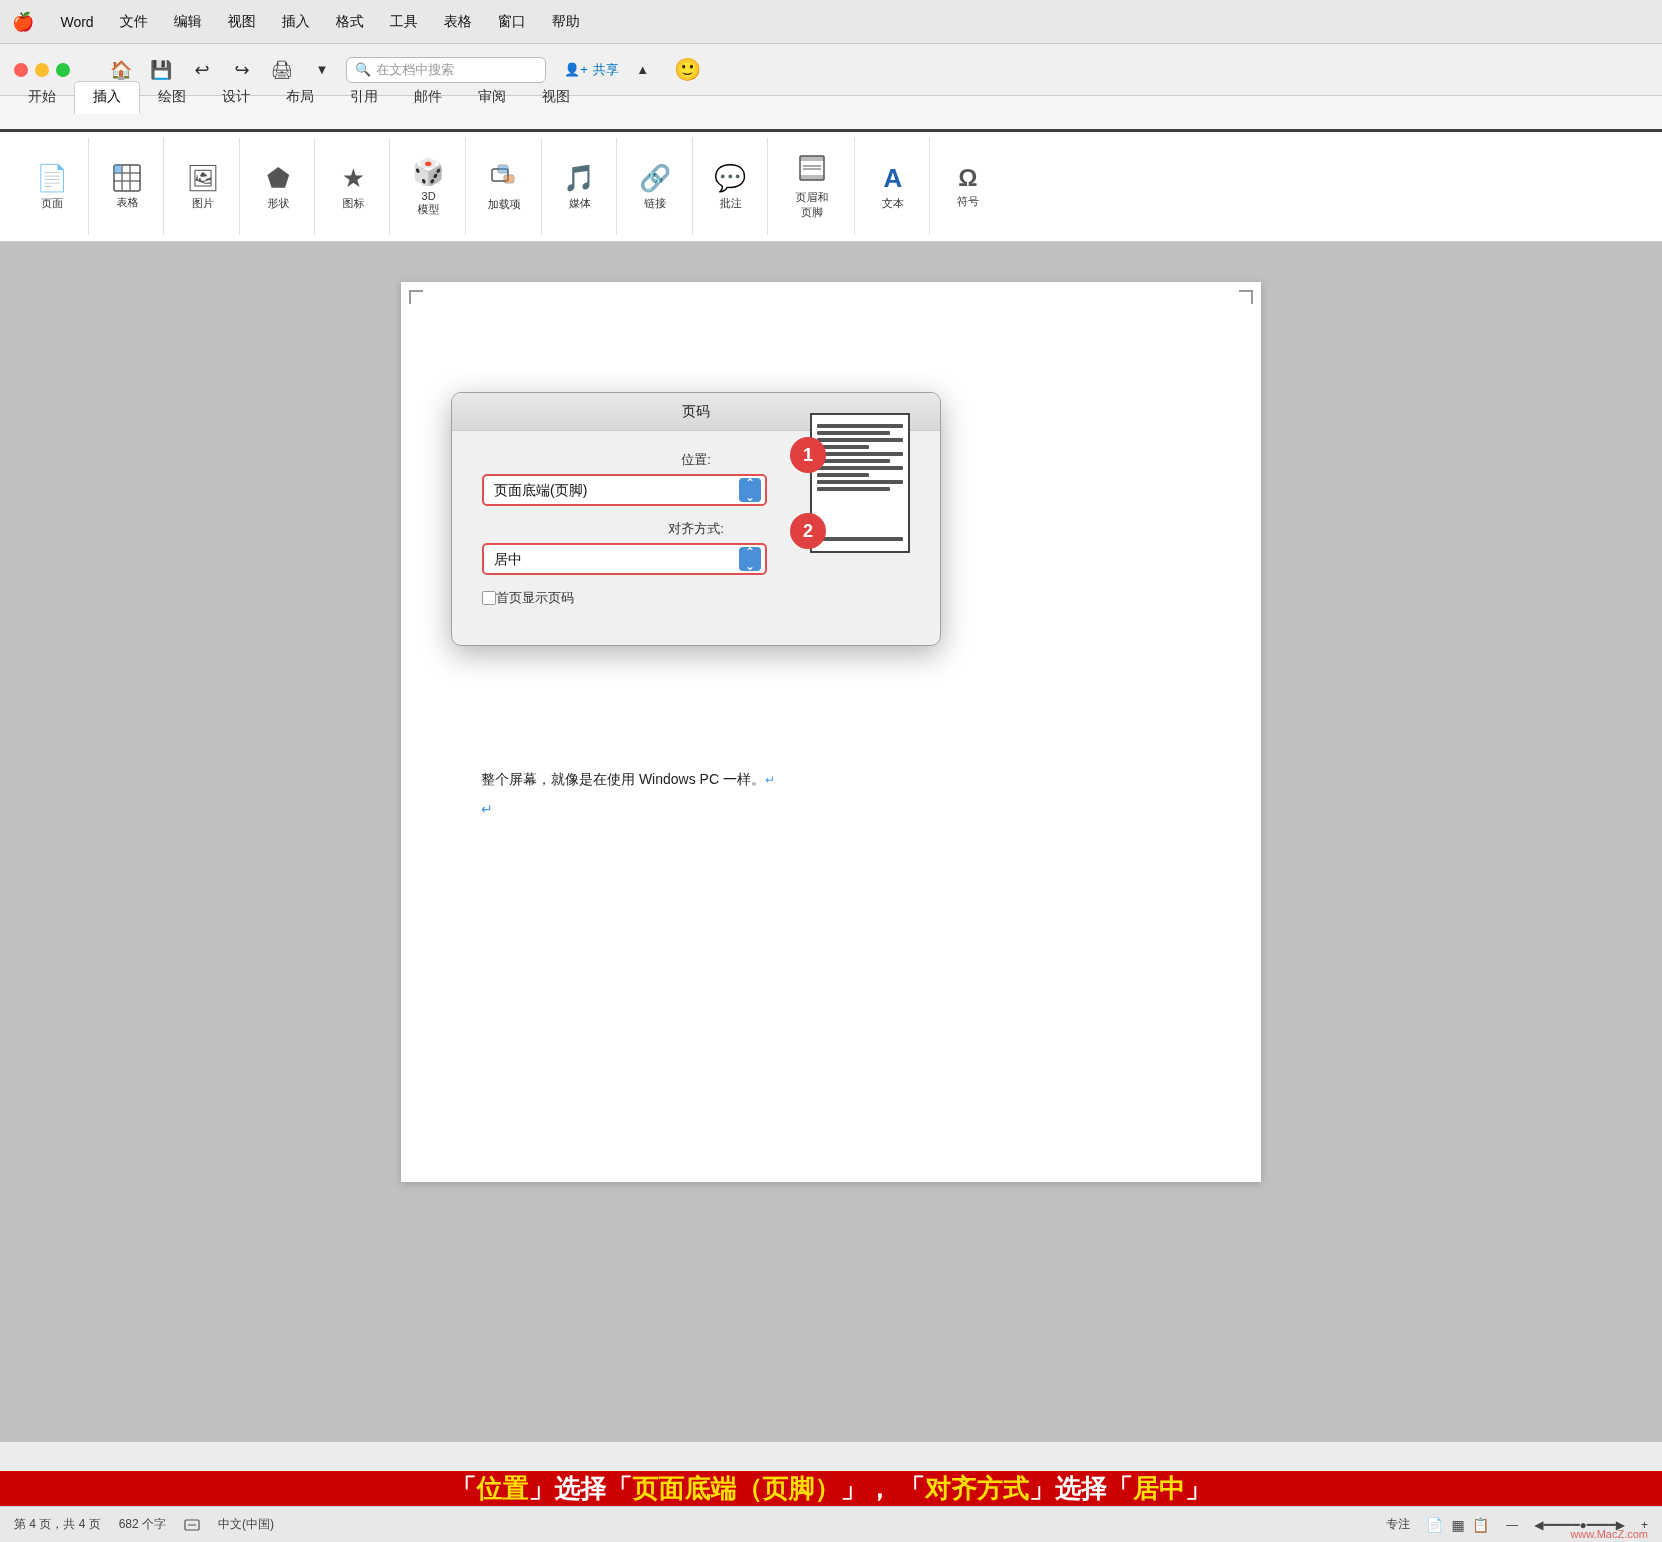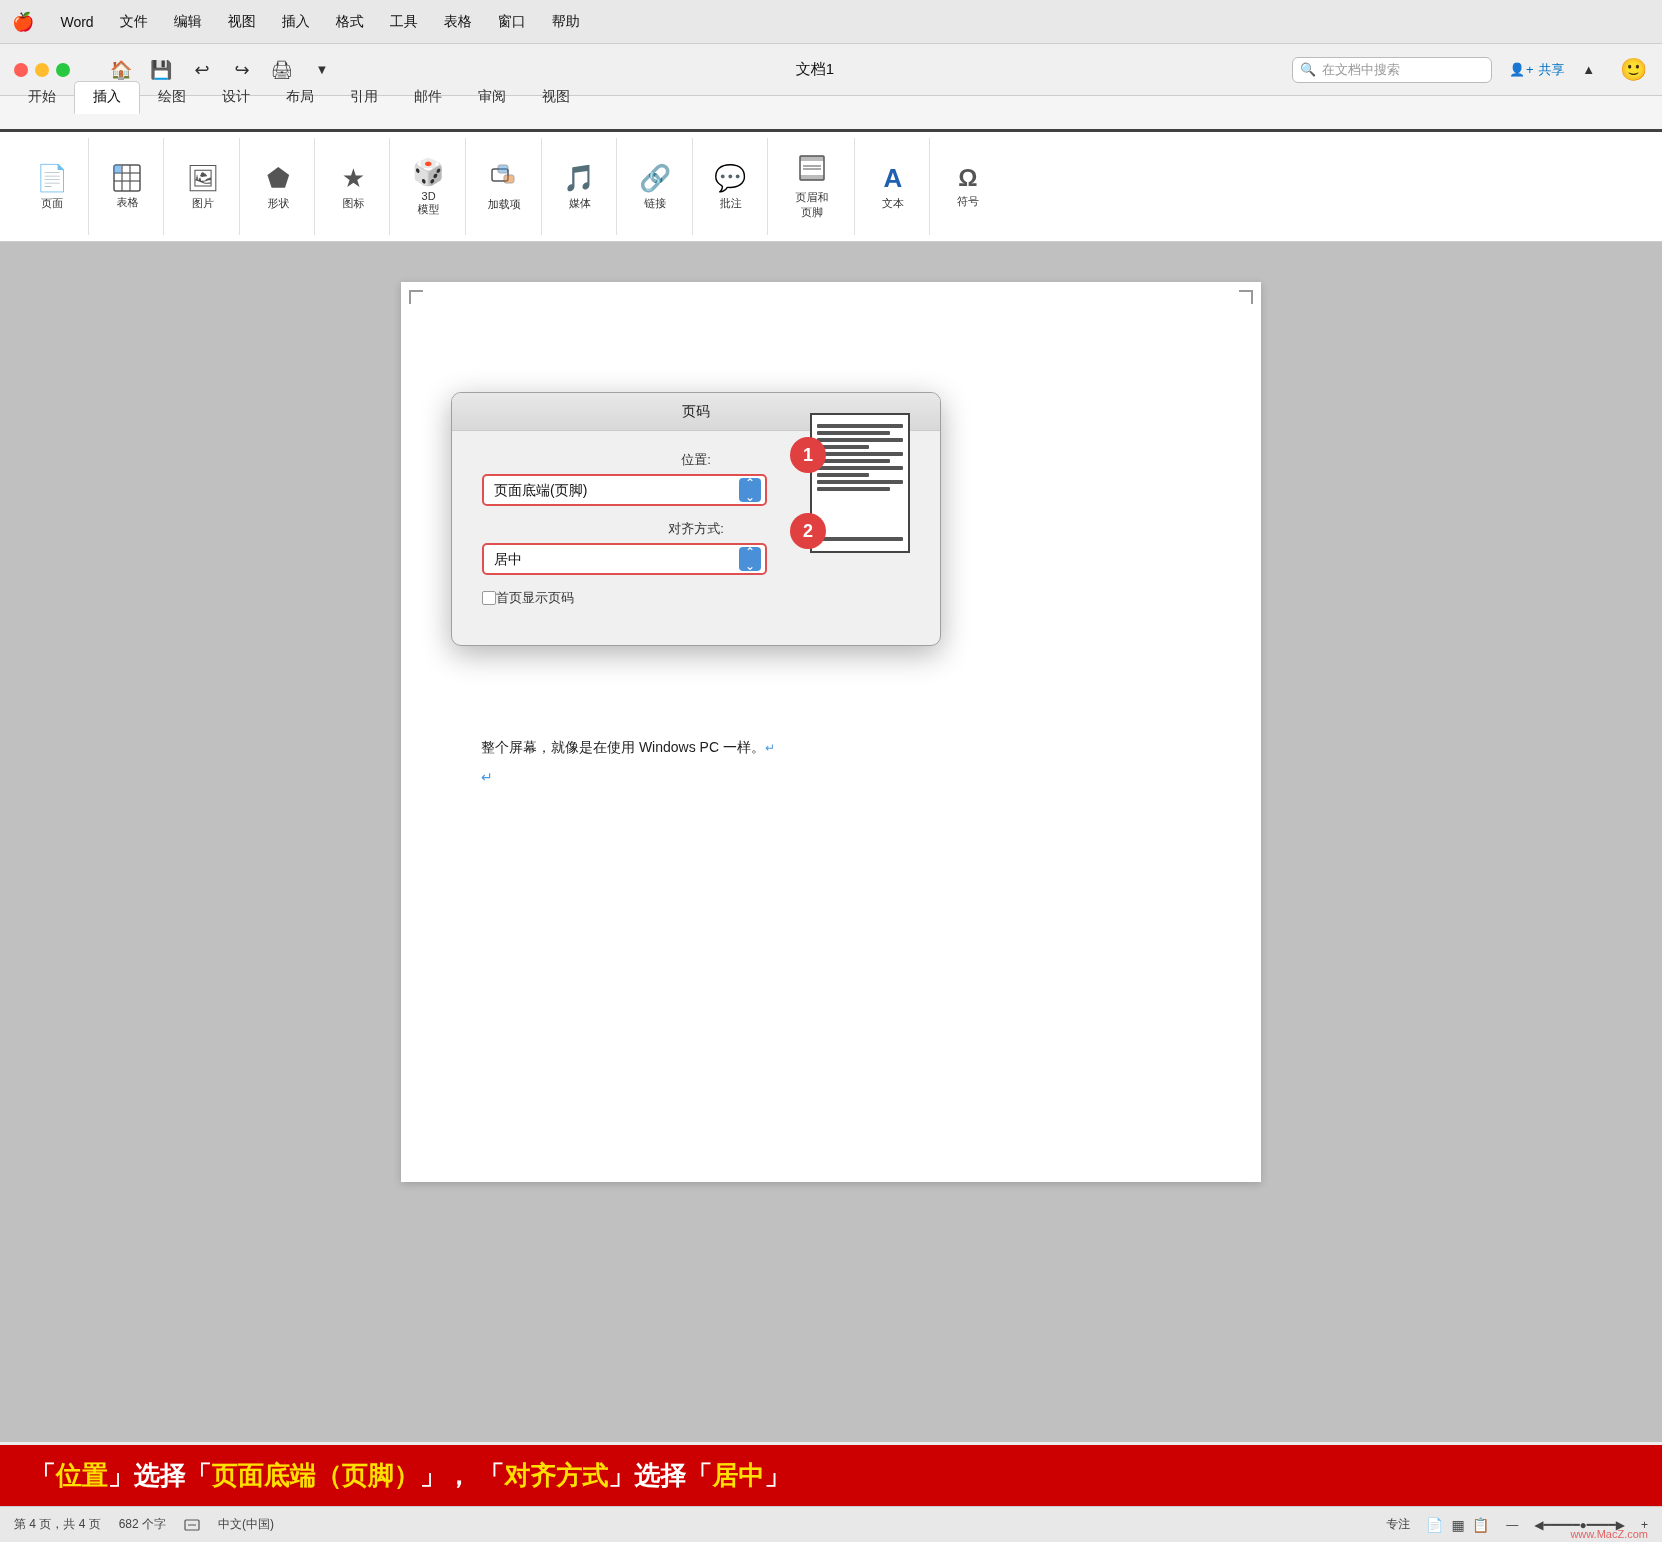--- a/index.html
+++ b/index.html
@@ -172,21 +172,21 @@
       position: relative;
     }
 
     
     .doc-page {
       background: #fff;
       width: 860px;
       min-height: 900px;
       box-shadow: 0 2px 8px rgba(0,0,0,0.18);
       position: relative;
-      padding: 60px 80px 60px;
+      padding: 92px 80px 60px;
       font-size: 14px;
       color: #222;
     }
     .doc-corner {
       position: absolute;
       width: 14px;
       height: 14px;
       border-color: #999;
       border-style: solid;
     }
@@ -434,21 +434,20 @@
     <div class="traffic-light yellow"></div>
     <div class="traffic-light green"></div>
   </div>
   <div style="width:20px"></div>
   <div class="toolbar-icon-btn">🏠</div>
   <div class="toolbar-icon-btn">💾</div>
   <div class="toolbar-icon-btn">↩</div>
   <div class="toolbar-icon-btn">↪</div>
   <div class="toolbar-icon-btn">🖨</div>
   <div class="toolbar-icon-btn" style="font-size:13px">▼</div>
-  <div class="toolbar-title">文档1</div>
   <div class="toolbar-search">
     <span>🔍</span>
     <span>在文档中搜索</span>
   </div>
   <div class="toolbar-share">
     <span>👤+</span>
     <span>共享</span>
   </div>
   <div class="toolbar-icon-btn" style="font-size:13px">▲</div>
   <div class="toolbar-smiley">🙂</div>
@@ -660,21 +659,21 @@
         </div>
       </div>
     </div>
 
     <div style="height:260px;"></div>
     <div class="doc-text-line">整个屏幕，就像是在使用 Windows PC 一样。<span style="color:#4a9adf; font-size:12px;">↵</span></div>
     <div style="color:#4a9adf; font-size:14px; margin-top:10px;">↵</div>
 
   </div>
 
-  <div style="position:fixed; bottom:36px; left:0; right:0; background:#c00; padding:13px 30px; display:flex; align-items:center; justify-content:flex-start; z-index:100;">
+  <div style="position:fixed; bottom:36px; left:0; right:0; background:#c00; padding:0 30px; display:flex; align-items:center; justify-content:center; z-index:100;">
     <span style="font-size:26px; color:#fff; font-weight:bold; font-family:'STKaiti','KaiTi','楷体',serif;">
       「<span style="color:#ffe000">位置</span>」选择「<span style="color:#ffe000">页面底端（页脚）</span>」，  「<span style="color:#ffe000">对齐方式</span>」选择「<span style="color:#ffe000">居中</span>」
     </span>
   </div>
 </div>
 
 <div class="statusbar" style="position:fixed; bottom:0; left:0; right:0; z-index:200;">
   <span class="statusbar-item">第 4 页，共 4 页</span>
   <span class="statusbar-item">682 个字</span>
   <span class="statusbar-item">

